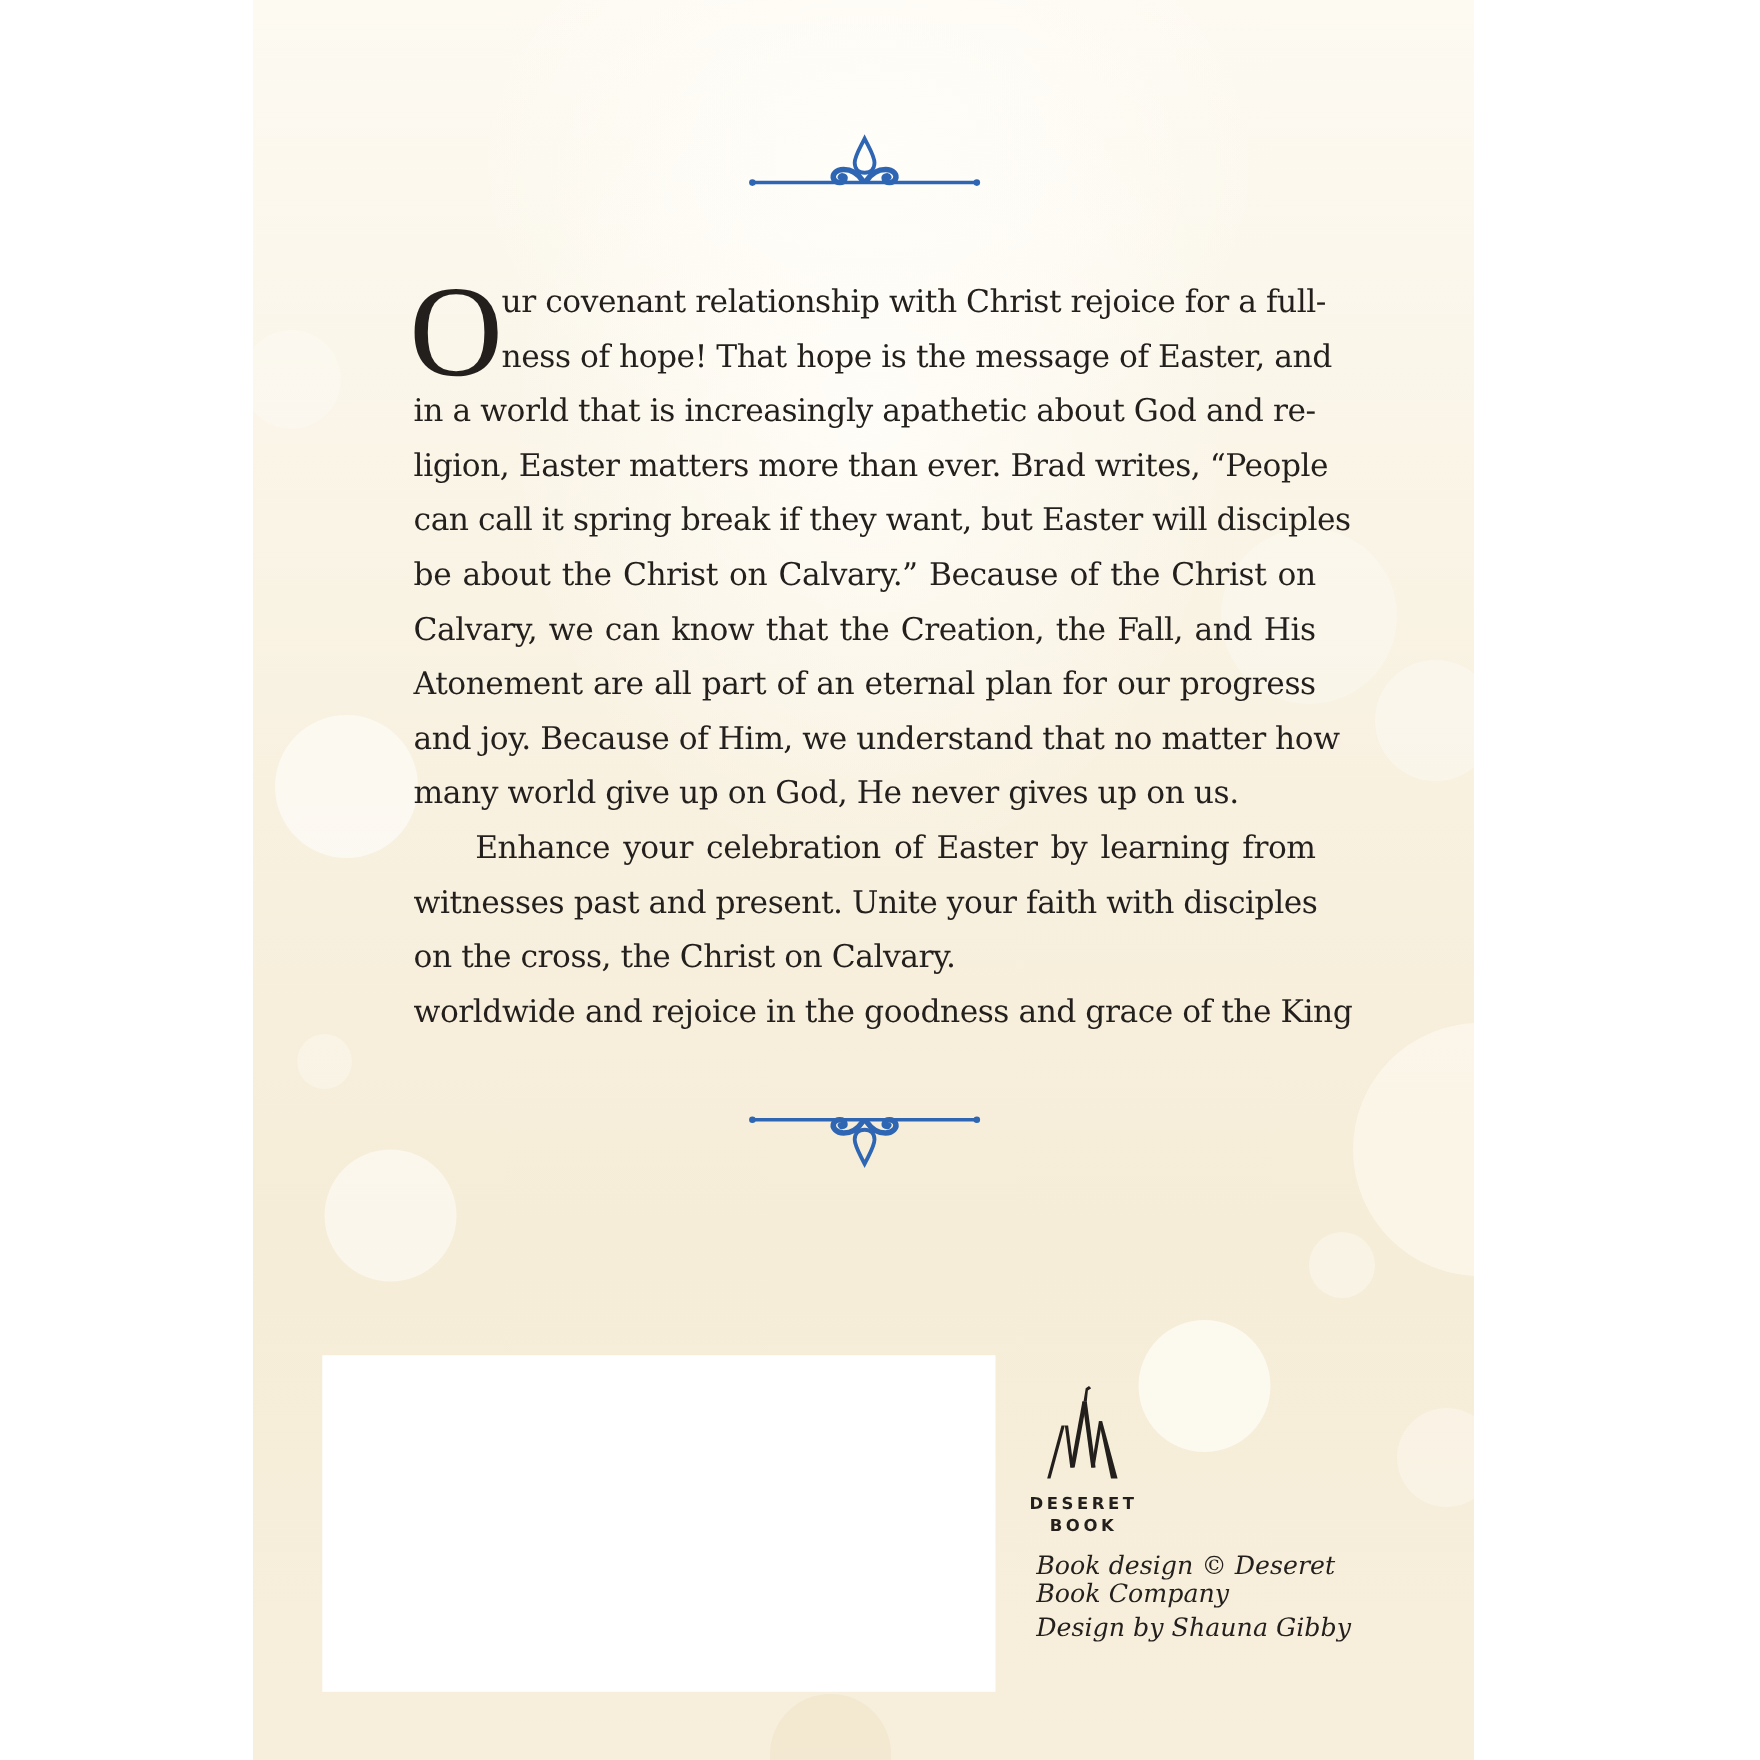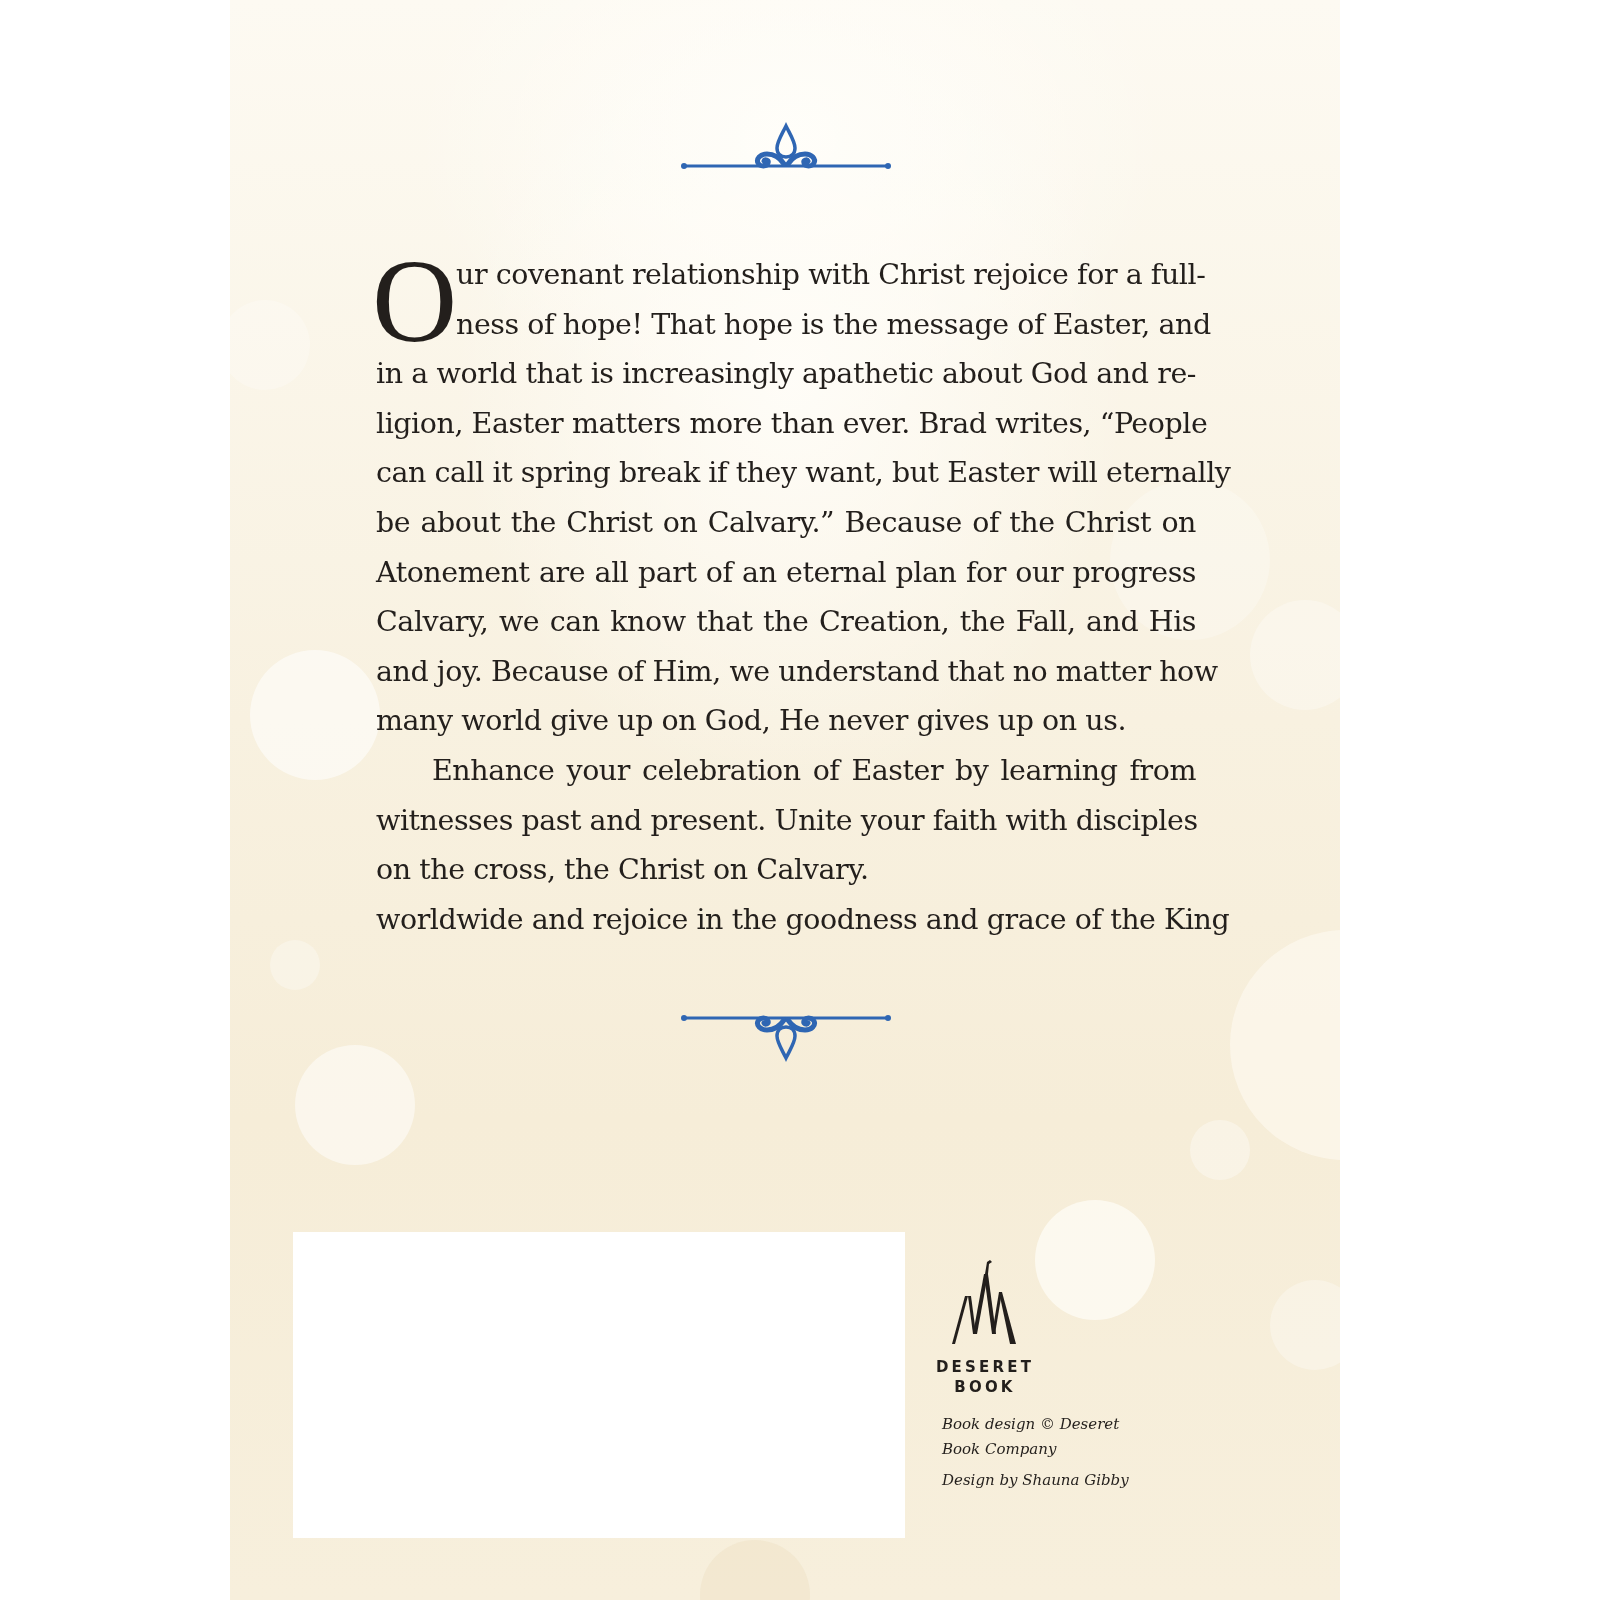--- a/index.html
+++ b/index.html
@@ -50,21 +50,21 @@
 
   .logo { position: absolute; left: 714px; top: 1258px; width: 90px; height: 90px; }
   .logo-word {
     position: absolute; left: 700px; width: 110px; text-align: center;
     font-family: "DejaVu Sans", sans-serif; font-weight: bold;
     font-size: 15px; letter-spacing: 3.2px; color: #231f1c;
   }
   .credits {
     position: absolute; left: 712px; top: 1412px; width: 300px;
     font-family: "DejaVu Serif", serif; font-style: italic;
-    font-size: 15px; color: #231f1c; line-height: 25px;
+    font-size: 23px; color: #231f1c; line-height: 25px;
   }
   .credits .gap { margin-top: 6px; }
 </style>
 </head>
 <body>
 
 <div class="page">
   <div class="bg-layer"></div>
 
   <div class="bokeh" style="left:20px;top:650px;width:130px;height:130px;background:rgba(255,255,255,0.55);"></div>
@@ -94,24 +94,24 @@
       </g>
     </svg>
   </div>
 
   <div class="body-text">
     <span class="dropcap">O</span>
     <span class="line dropped">ur covenant relationship with Christ rejoice for a full-</span>
     <span class="line dropped">ness of hope! That hope is the message of Easter, and</span>
     <span class="line">in a world that is increasingly apathetic about God and re-</span>
     <span class="line">ligion, Easter matters more than ever. Brad writes, “People</span>
-    <span class="line">can call it spring break if they want, but Easter will eternally</span>
+    <span class="line">can call it spring break if they want, but Easter will disciples</span>
     <span class="line">be about the Christ on Calvary.” Because of the Christ on</span>
+    <span class="line">Calvary, we can know that the Creation, the Fall, and His</span>
     <span class="line">Atonement are all part of an eternal plan for our progress</span>
-    <span class="line">Calvary, we can know that the Creation, the Fall, and His</span>
     <span class="line">and joy. Because of Him, we understand that no matter how</span>
     <span class="line last">many world give up on God, He never gives up on us.</span>
     <span class="line indent">Enhance your celebration of Easter by learning from</span>
     <span class="line">witnesses past and present. Unite your faith with disciples</span>
     <span class="line last">on the cross, the Christ on Calvary.</span>
     <span class="line">worldwide and rejoice in the goodness and grace of the King</span>
   </div>
 
   <div class="ornament" style="top:1008px;">
     <svg width="212" height="60" viewBox="0 0 212 60">

